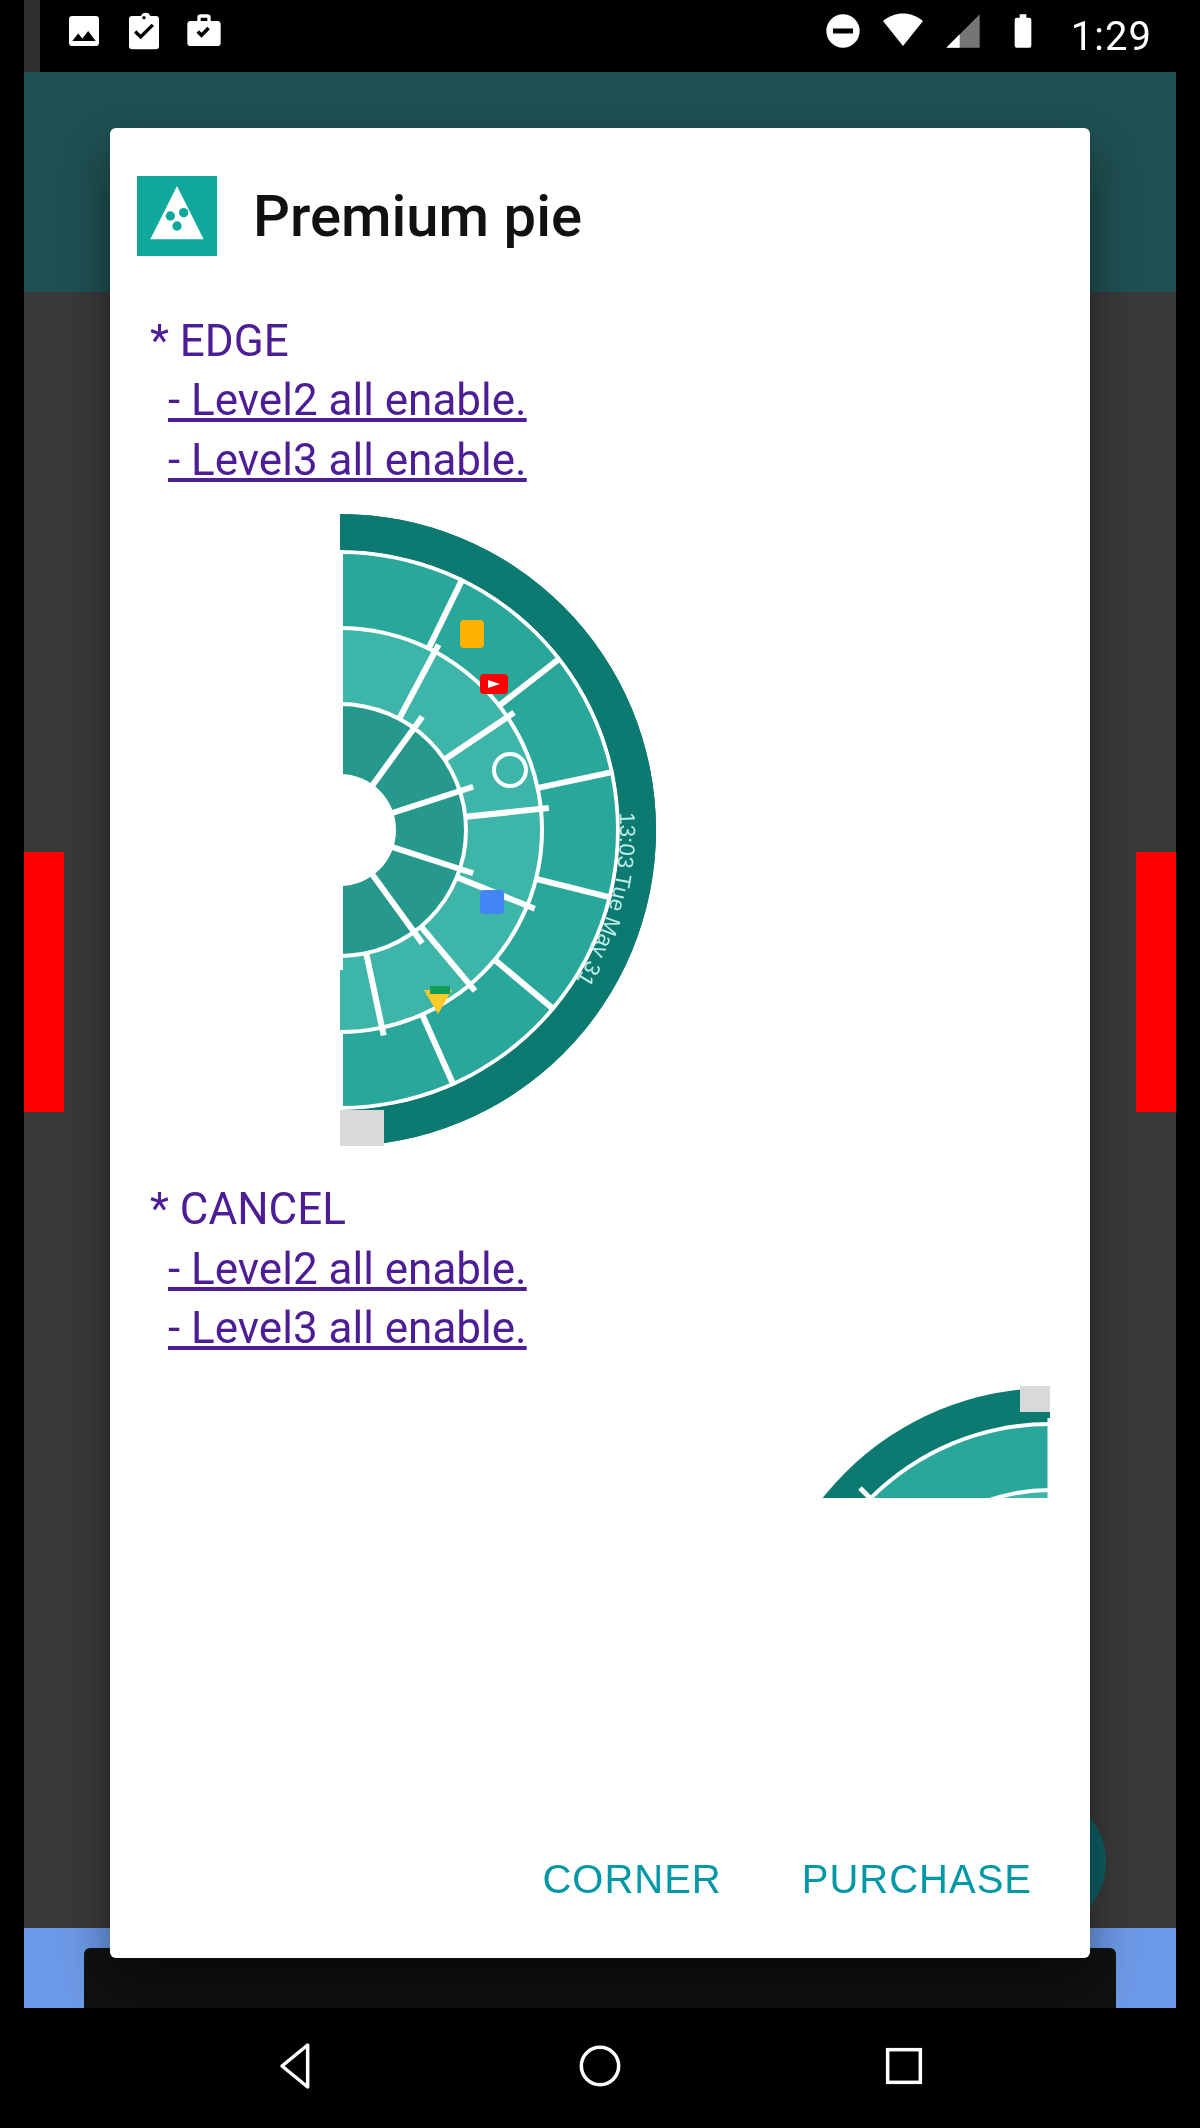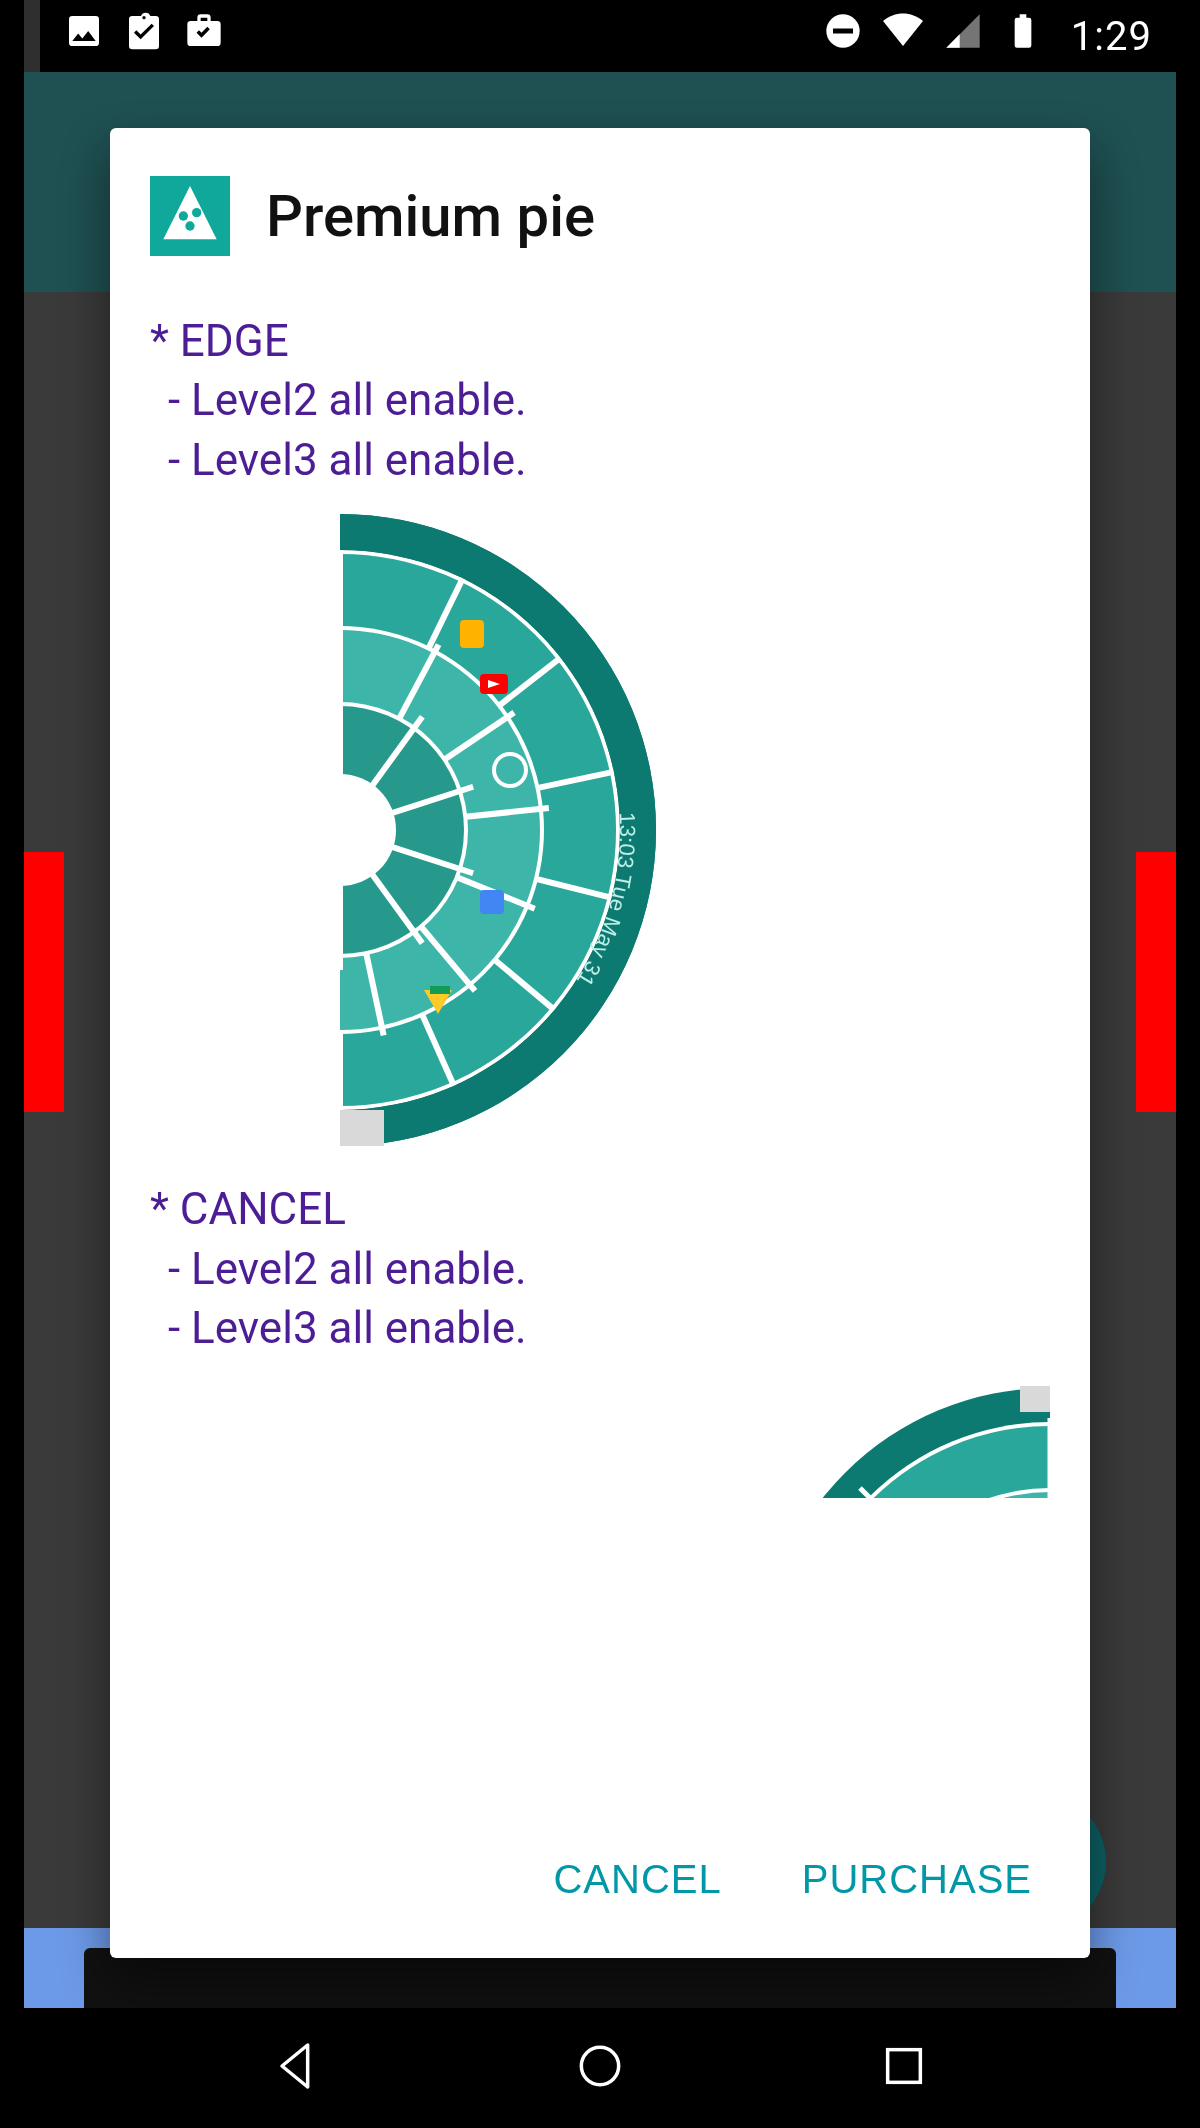--- a/index.html
+++ b/index.html
@@ -80,21 +80,21 @@
     top: 128px;
     bottom: 170px;
     background: #fff;
     border-radius: 6px;
     box-shadow: 0 24px 48px rgba(0,0,0,.45);
     display: flex;
     flex-direction: column;
   }
   .dialog-header {
     display: flex; align-items: center; gap: 36px;
-    padding: 48px 40px 36px 40px;
+    padding: 48px 40px 36px 27px;
   }
   .dialog-icon {
     width: 80px; height: 80px;
     background: #10a89a;
     position: relative;
     flex: none;
   }
   .dialog-icon svg { position:absolute; inset:0; }
   .dialog-title {
     font-size: 58px; font-weight: 500; color: #111;
@@ -102,21 +102,21 @@
 
   .dialog-body {
     flex: 1 1 auto;
     overflow: hidden;
     padding: 0 40px;
     color: #4c1d95;
     font-size: 44px;
     line-height: 1.35;
   }
   .section { margin-top: 20px; margin-bottom: 10px; }
-  .section-lines { padding-left: 18px; }
+  .section-lines { padding-left: 18px; text-decoration: underline; }
 
   .edge-illus {
     margin: 20px auto 30px auto;
     width: 520px; height: 640px;
     position: relative;
   }
   .edge-illus svg { position:absolute; left:0; top:0; width:100%; height:100%; }
 
   .corner-illus {
     margin: 20px 0 0 auto;
@@ -332,21 +332,21 @@
               <line x1="300" y1="300" x2="110" y2="110"></line>
             </g>
             <rect x="270" y="8" width="30" height="26" fill="#d9d9d9"></rect>
           </g>
         </svg>
       </div>
 
     </div>
 
     <div class="dialog-actions">
-      <button>CANCEL</button>
+      <button>CORNER</button>
       <button>PURCHASE</button>
     </div>
   </div>
 
   <div class="nav-bar">
     <span>
       <svg viewBox="0 0 48 48">
           <path d="M34 6 12 24l22 18z" fill="none" stroke="#fff" stroke-width="3" stroke-linejoin="round"></path>
         </svg>
     </span>

